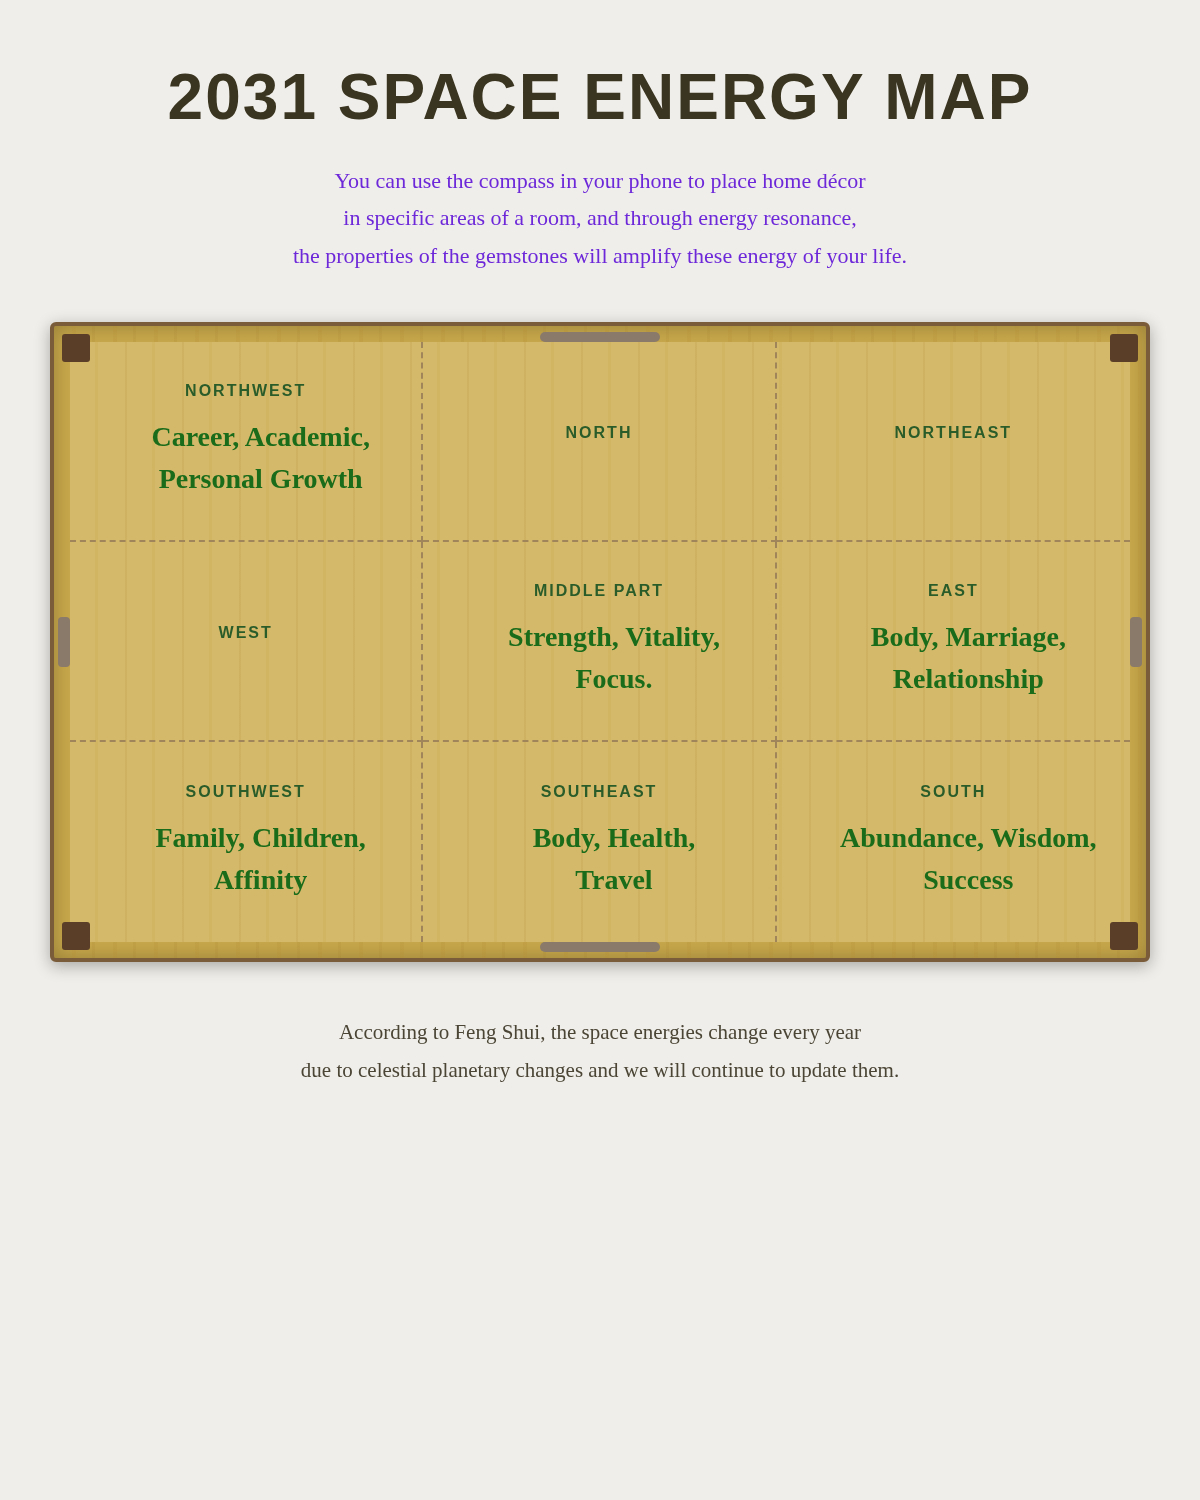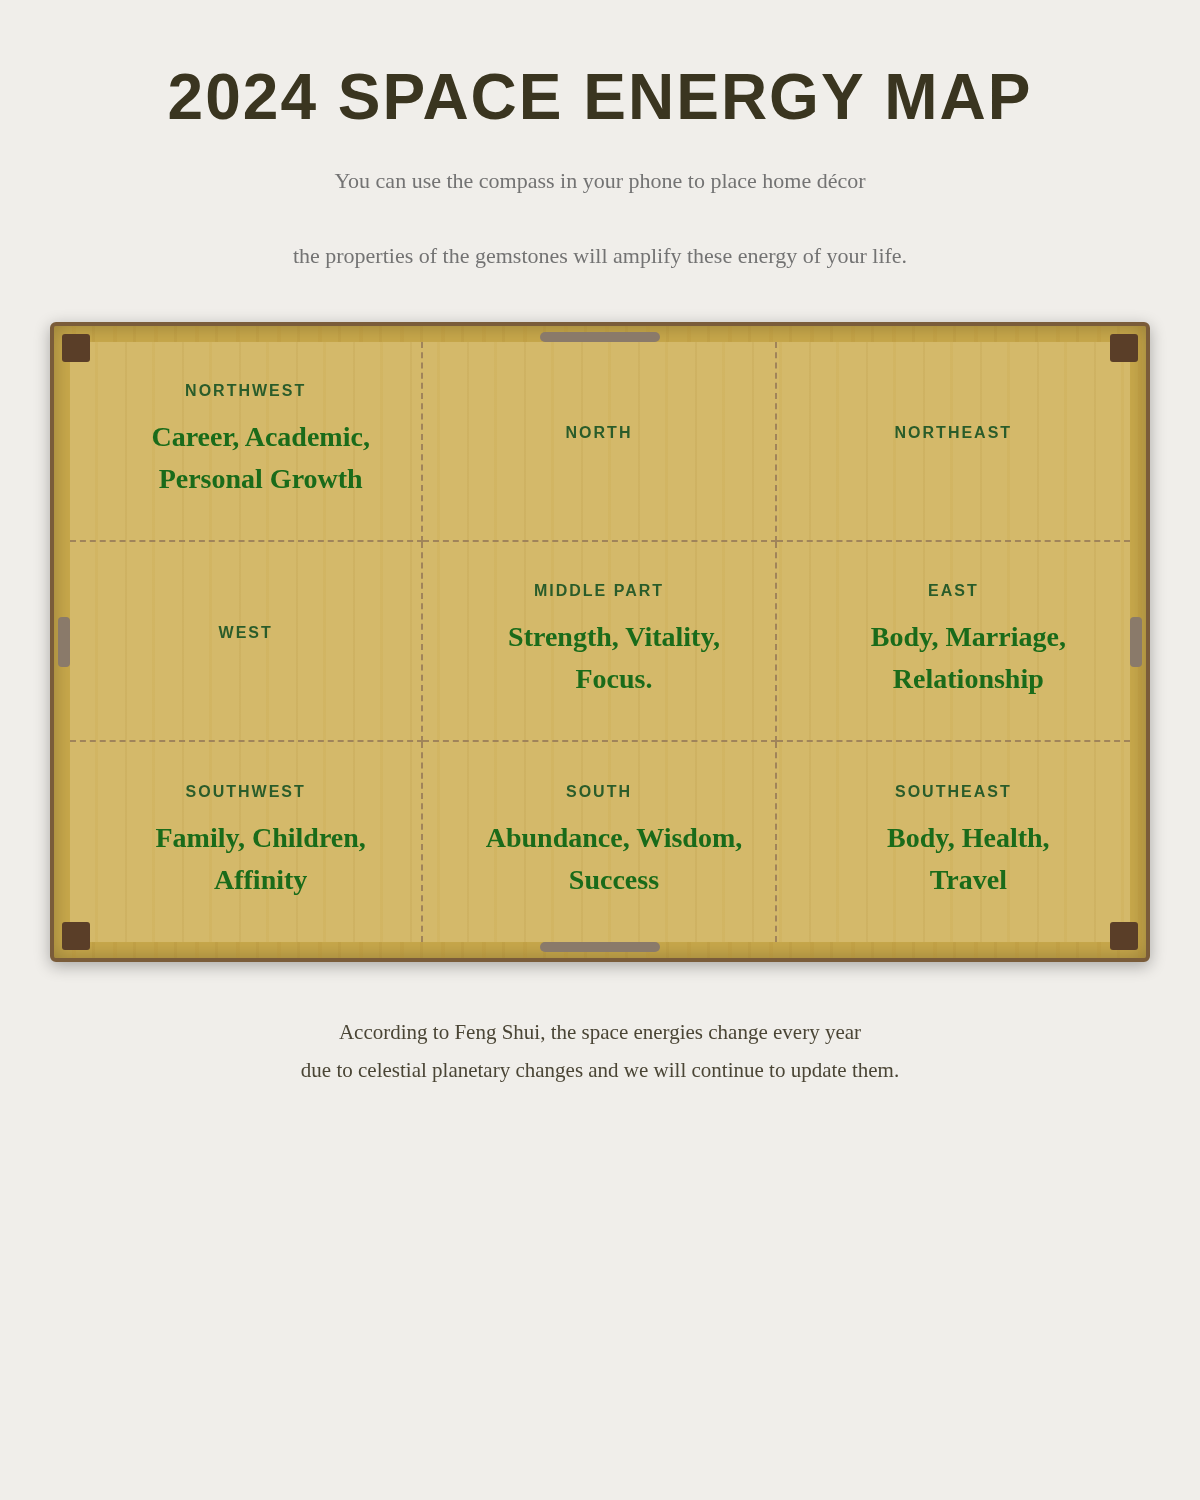--- a/index.html
+++ b/index.html
@@ -24,21 +24,21 @@
       font-weight: 900;
       color: #3a3520;
       text-align: center;
       letter-spacing: 2px;
       margin-bottom: 28px;
       font-family: Arial, sans-serif;
     }
 
     .subtitle {
       font-size: 22px;
-      color: #737373;
+      color: #6d28d9;
       text-align: center;
       line-height: 1.7;
       margin-bottom: 48px;
       max-width: 780px;
     }
 
     
     .wood-frame {
       width: 1100px;
       background: #c8a84b;
@@ -186,25 +186,25 @@
       font-size: 21px;
       color: #4a4535;
       text-align: center;
       line-height: 1.8;
       max-width: 780px;
     }
   </style>
 </head>
 <body>
 
-<h1 class="page-title">2024 SPACE ENERGY MAP</h1>
+<h1 class="page-title">2031 SPACE ENERGY MAP</h1>
 
 <div class="subtitle">
   <span>You can use the compass in your phone to place home décor</span><br>
-  <br>
+  <span>in specific areas of a room, and through energy resonance,</span><br>
   <span>the properties of the gemstones will amplify these energy of your life.</span>
 </div>
 
 <div class="wood-frame">
 
   <div class="corner tl"></div>
   <div class="corner tr"></div>
   <div class="corner bl"></div>
   <div class="corner br"></div>
 
@@ -255,32 +255,32 @@
 
       <div class="grid-cell">
         <div class="cell-direction">SOUTHWEST</div>
         <div class="cell-content">
           <span>Family, Children,</span><br>
           <span>Affinity</span>
         </div>
       </div>
 
       <div class="grid-cell">
+        <div class="cell-direction">SOUTHEAST</div>
+        <div class="cell-content">
+          <span>Body, Health,</span><br>
+          <span>Travel</span>
+        </div>
+      </div>
+
+      <div class="grid-cell">
         <div class="cell-direction">SOUTH</div>
         <div class="cell-content">
           <span>Abundance, Wisdom,</span><br>
           <span>Success</span>
-        </div>
-      </div>
-
-      <div class="grid-cell">
-        <div class="cell-direction">SOUTHEAST</div>
-        <div class="cell-content">
-          <span>Body, Health,</span><br>
-          <span>Travel</span>
         </div>
       </div>
     </div>
   </div>
 </div>
 
 <div class="footer-text">
   <span>According to Feng Shui, the space energies change every year</span><br>
   <span>due to celestial planetary changes and we will continue to update them.</span>
 </div>

